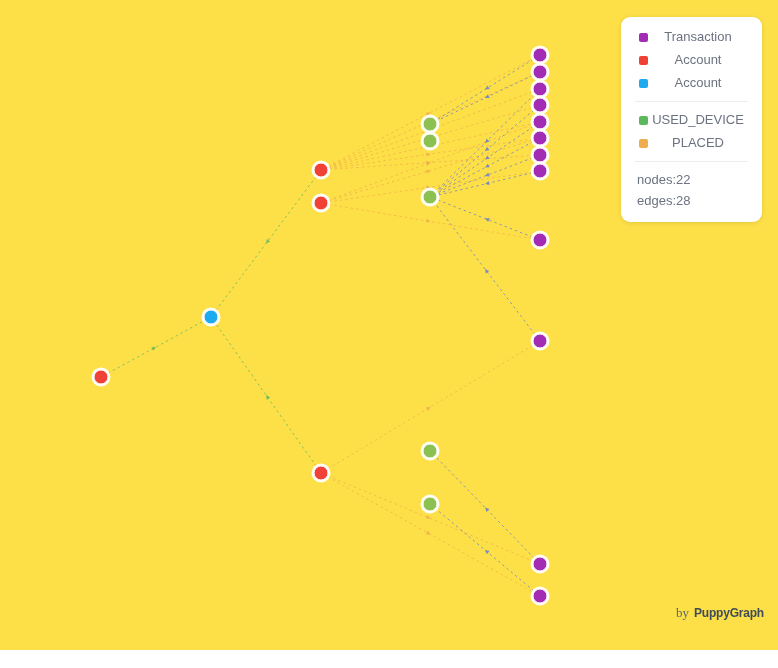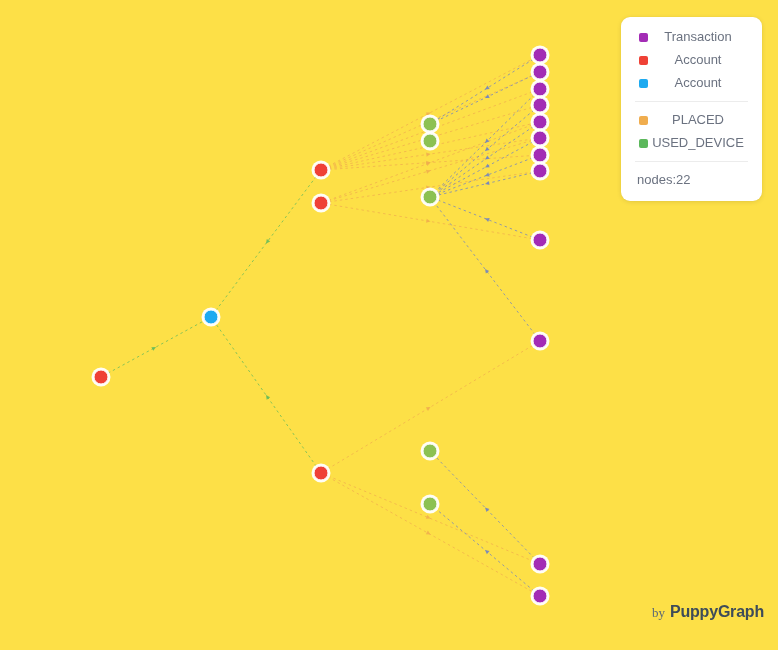--- a/index.html
+++ b/index.html
@@ -91,21 +91,21 @@
     gap: 5px;
     user-select: none;
   }
   #watermark-by {
     font-family: "Liberation Serif", serif;
     font-size: 13px;
     color: #5b6876;
   }
   #watermark-brand {
     font-family: "Liberation Sans", sans-serif;
-    font-size: 16px;
+    font-size: 12px;
     font-weight: bold;
     color: #3e4c59;
     letter-spacing: -0.2px;
   }
 </style>
 </head>
 <body>
 
 <div id="app">
 
@@ -234,33 +234,34 @@
         <div class="legend-row">
           <span class="legend-swatch" style="background: rgb(30, 170, 240);"></span>
           <span class="legend-label">Account</span>
         </div>
       </div>
 
     <div class="legend-divider"></div>
 
     <div class="legend-section" id="edge-legend">
         <div class="legend-row">
+          <span class="legend-swatch" style="background: rgb(92, 184, 92);"></span>
+          <span class="legend-label">USED_DEVICE</span>
+        </div>
+        <div class="legend-row">
           <span class="legend-swatch" style="background: rgb(240, 173, 78);"></span>
           <span class="legend-label">PLACED</span>
         </div>
-        <div class="legend-row">
-          <span class="legend-swatch" style="background: rgb(92, 184, 92);"></span>
-          <span class="legend-label">USED_DEVICE</span>
-        </div>
       </div>
 
     <div class="legend-divider"></div>
 
     <div class="legend-stats" id="legend-stats">
         <div class="legend-stat">nodes:22</div>
+        <div class="legend-stat">edges:28</div>
       </div>
   </div>
 
   <div id="watermark">
     <span id="watermark-by">by</span>
     <span id="watermark-brand">PuppyGraph</span>
   </div>
 
 </div>
 

